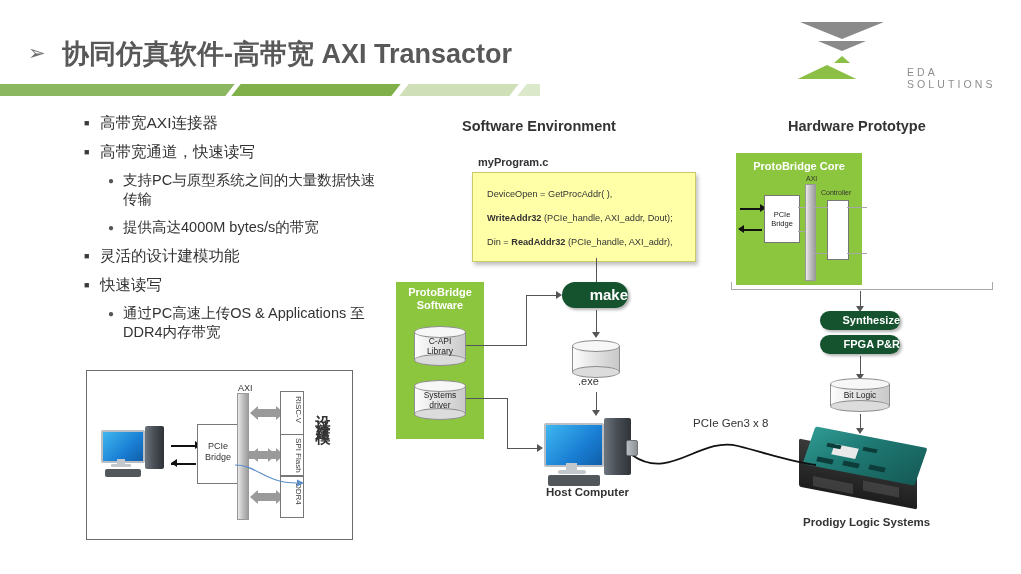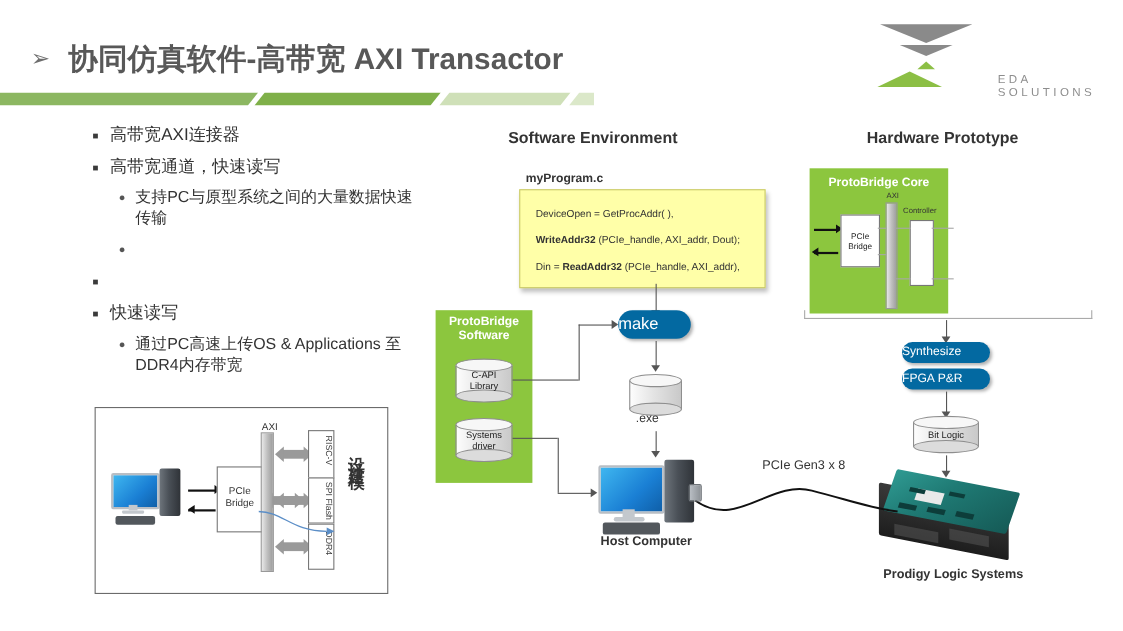--- a/index.html
+++ b/index.html
@@ -75,22 +75,22 @@
   .cyl{position:absolute;}
   .cyl .body{position:absolute;left:0;right:0;top:6px;bottom:6px;
      background:linear-gradient(90deg,#fdfdfd,#e4e4e4 45%,#c9c9c9);border-left:1px solid #8e8e8e;border-right:1px solid #8e8e8e;}
   .cyl .top{position:absolute;left:0;right:0;top:0;height:12px;border-radius:50%;
      background:#f7f7f7;border:1px solid #8e8e8e;box-sizing:border-box;}
   .cyl .bot{position:absolute;left:0;right:0;bottom:0;height:12px;border-radius:50%;
      background:#dcdcdc;border:1px solid #8e8e8e;box-sizing:border-box;}
   .cyl .cap{position:absolute;left:0;right:0;top:50%;transform:translateY(-50%);
      text-align:center;font-size:8.5px;color:#222;line-height:10px;z-index:3;}
 
-  .pill{position:absolute;background:#0369a1;border-radius:14px;color:#fff;
-     font-weight:normal;text-align:left;box-shadow:2px 2px 3px rgba(0,0,0,.3);}
+  .pill{position:absolute;background:#14532d;border-radius:14px;color:#fff;
+     font-weight:bold;text-align:right;box-shadow:2px 2px 3px rgba(0,0,0,.3);}
 
   .ln-v{position:absolute;width:1px;background:#555;}
   .ln-h{position:absolute;height:1px;background:#555;}
   .ar-d{position:absolute;width:0;height:0;border-left:4px solid transparent;
      border-right:4px solid transparent;border-top:6px solid #555;}
   .ar-r{position:absolute;width:0;height:0;border-top:4px solid transparent;
      border-bottom:4px solid transparent;border-left:6px solid #555;}
 
   
   #hw-title{left:788px;top:118px;font-size:14.5px;font-weight:bold;color:#333;}
@@ -157,23 +157,25 @@
   <div class="b1">
       <span class="mk">■</span>
       <span class="tx">高带宽通道，快速读写</span>
     </div>
   <div class="b2">
       <span class="mk">●</span>
       <span class="tx">支持PC与原型系统之间的大量数据快速传输</span>
     </div>
   <div class="b2">
       <span class="mk">●</span>
+      <span class="tx">提供高达4000M bytes/s的带宽</span>
     </div>
   <div class="b1">
       <span class="mk">■</span>
+      <span class="tx">灵活的设计建模功能</span>
     </div>
   <div class="b1">
       <span class="mk">■</span>
       <span class="tx">快速读写</span>
     </div>
   <div class="b2">
       <span class="mk">●</span>
       <span class="tx">通过PC高速上传OS &amp; Applications 至DDR4内存带宽</span>
     </div>
 </div>

